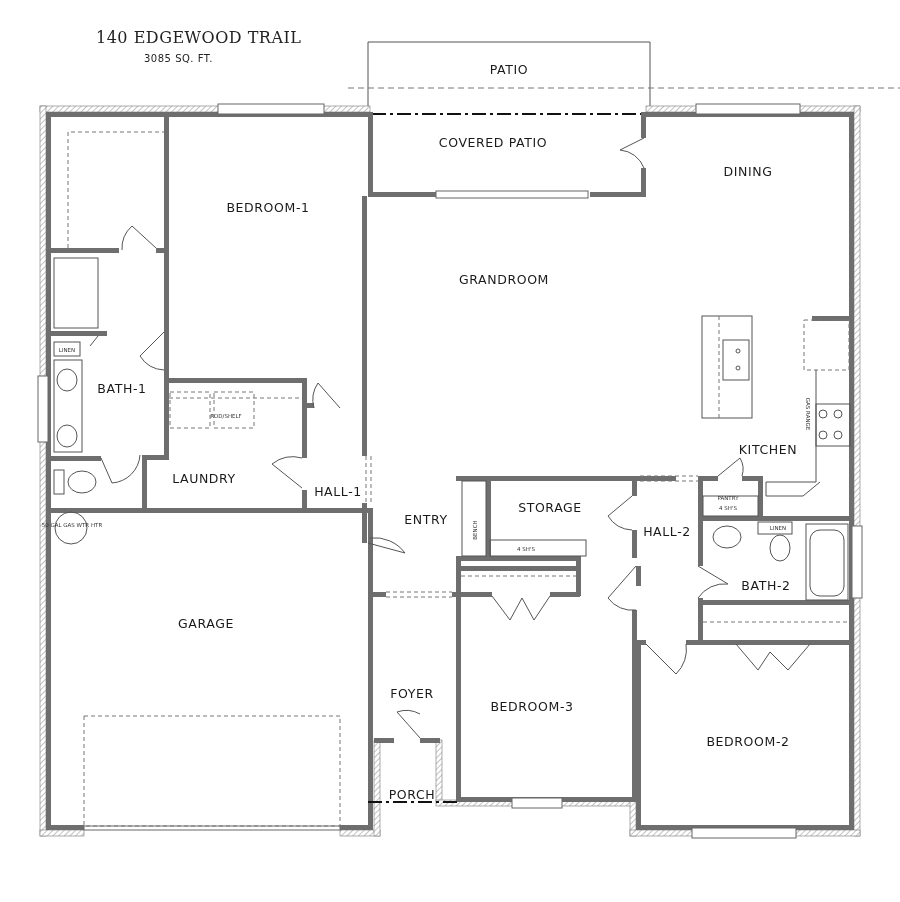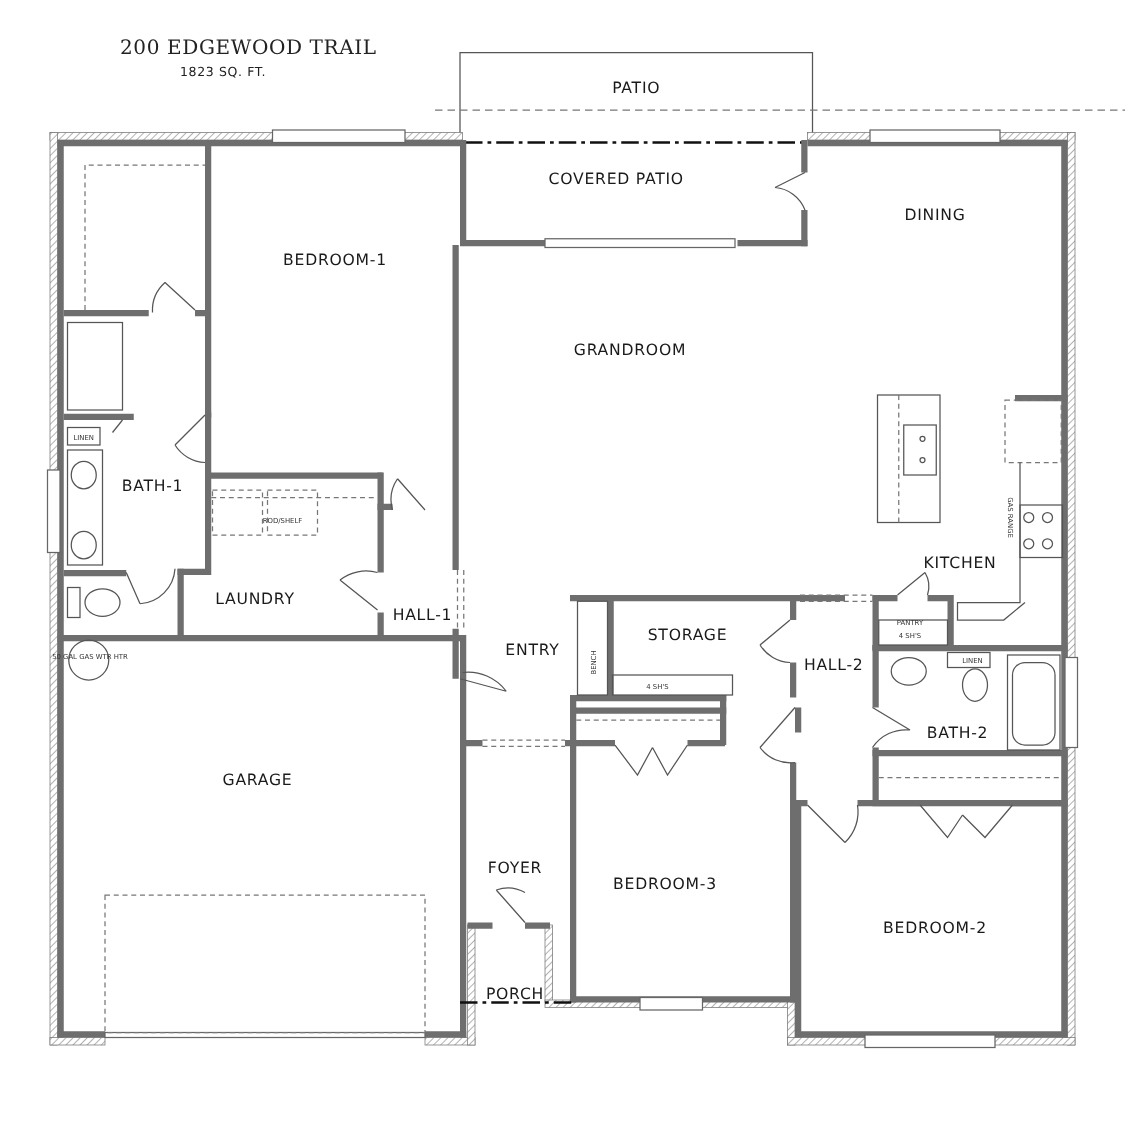--- a/index.html
+++ b/index.html
@@ -15,22 +15,22 @@
   .thin { stroke: #555; stroke-width: 1; fill: none; }
   .dash { stroke: #777; stroke-width: 1; fill: none; stroke-dasharray: 6 4; }
   .dash-sm { stroke: #777; stroke-width: 1; fill: none; stroke-dasharray: 4 3; }
   .door { stroke: #555; stroke-width: 1; fill: none; }
   .win { fill: #fff; stroke: #666; stroke-width: 1; }
 </style>
 </head>
 <body>
 
 <div class="title-block">
-  <div class="title">200 EDGEWOOD TRAIL</div>
-  <div class="subtitle">1823 SQ. FT.</div>
+  <div class="title">140 EDGEWOOD TRAIL</div>
+  <div class="subtitle">3085 SQ. FT.</div>
 </div>
 
 <svg width="900" height="902" viewBox="0 0 900 902">
   <defs>
     <pattern id="hatch" width="4" height="4" patternUnits="userSpaceOnUse" patternTransform="rotate(45)">
       <rect width="4" height="4" fill="#fff"></rect>
       <line x1="0" y1="0" x2="0" y2="4" stroke="#999" stroke-width="1.2"></line>
     </pattern>
   </defs>
 

